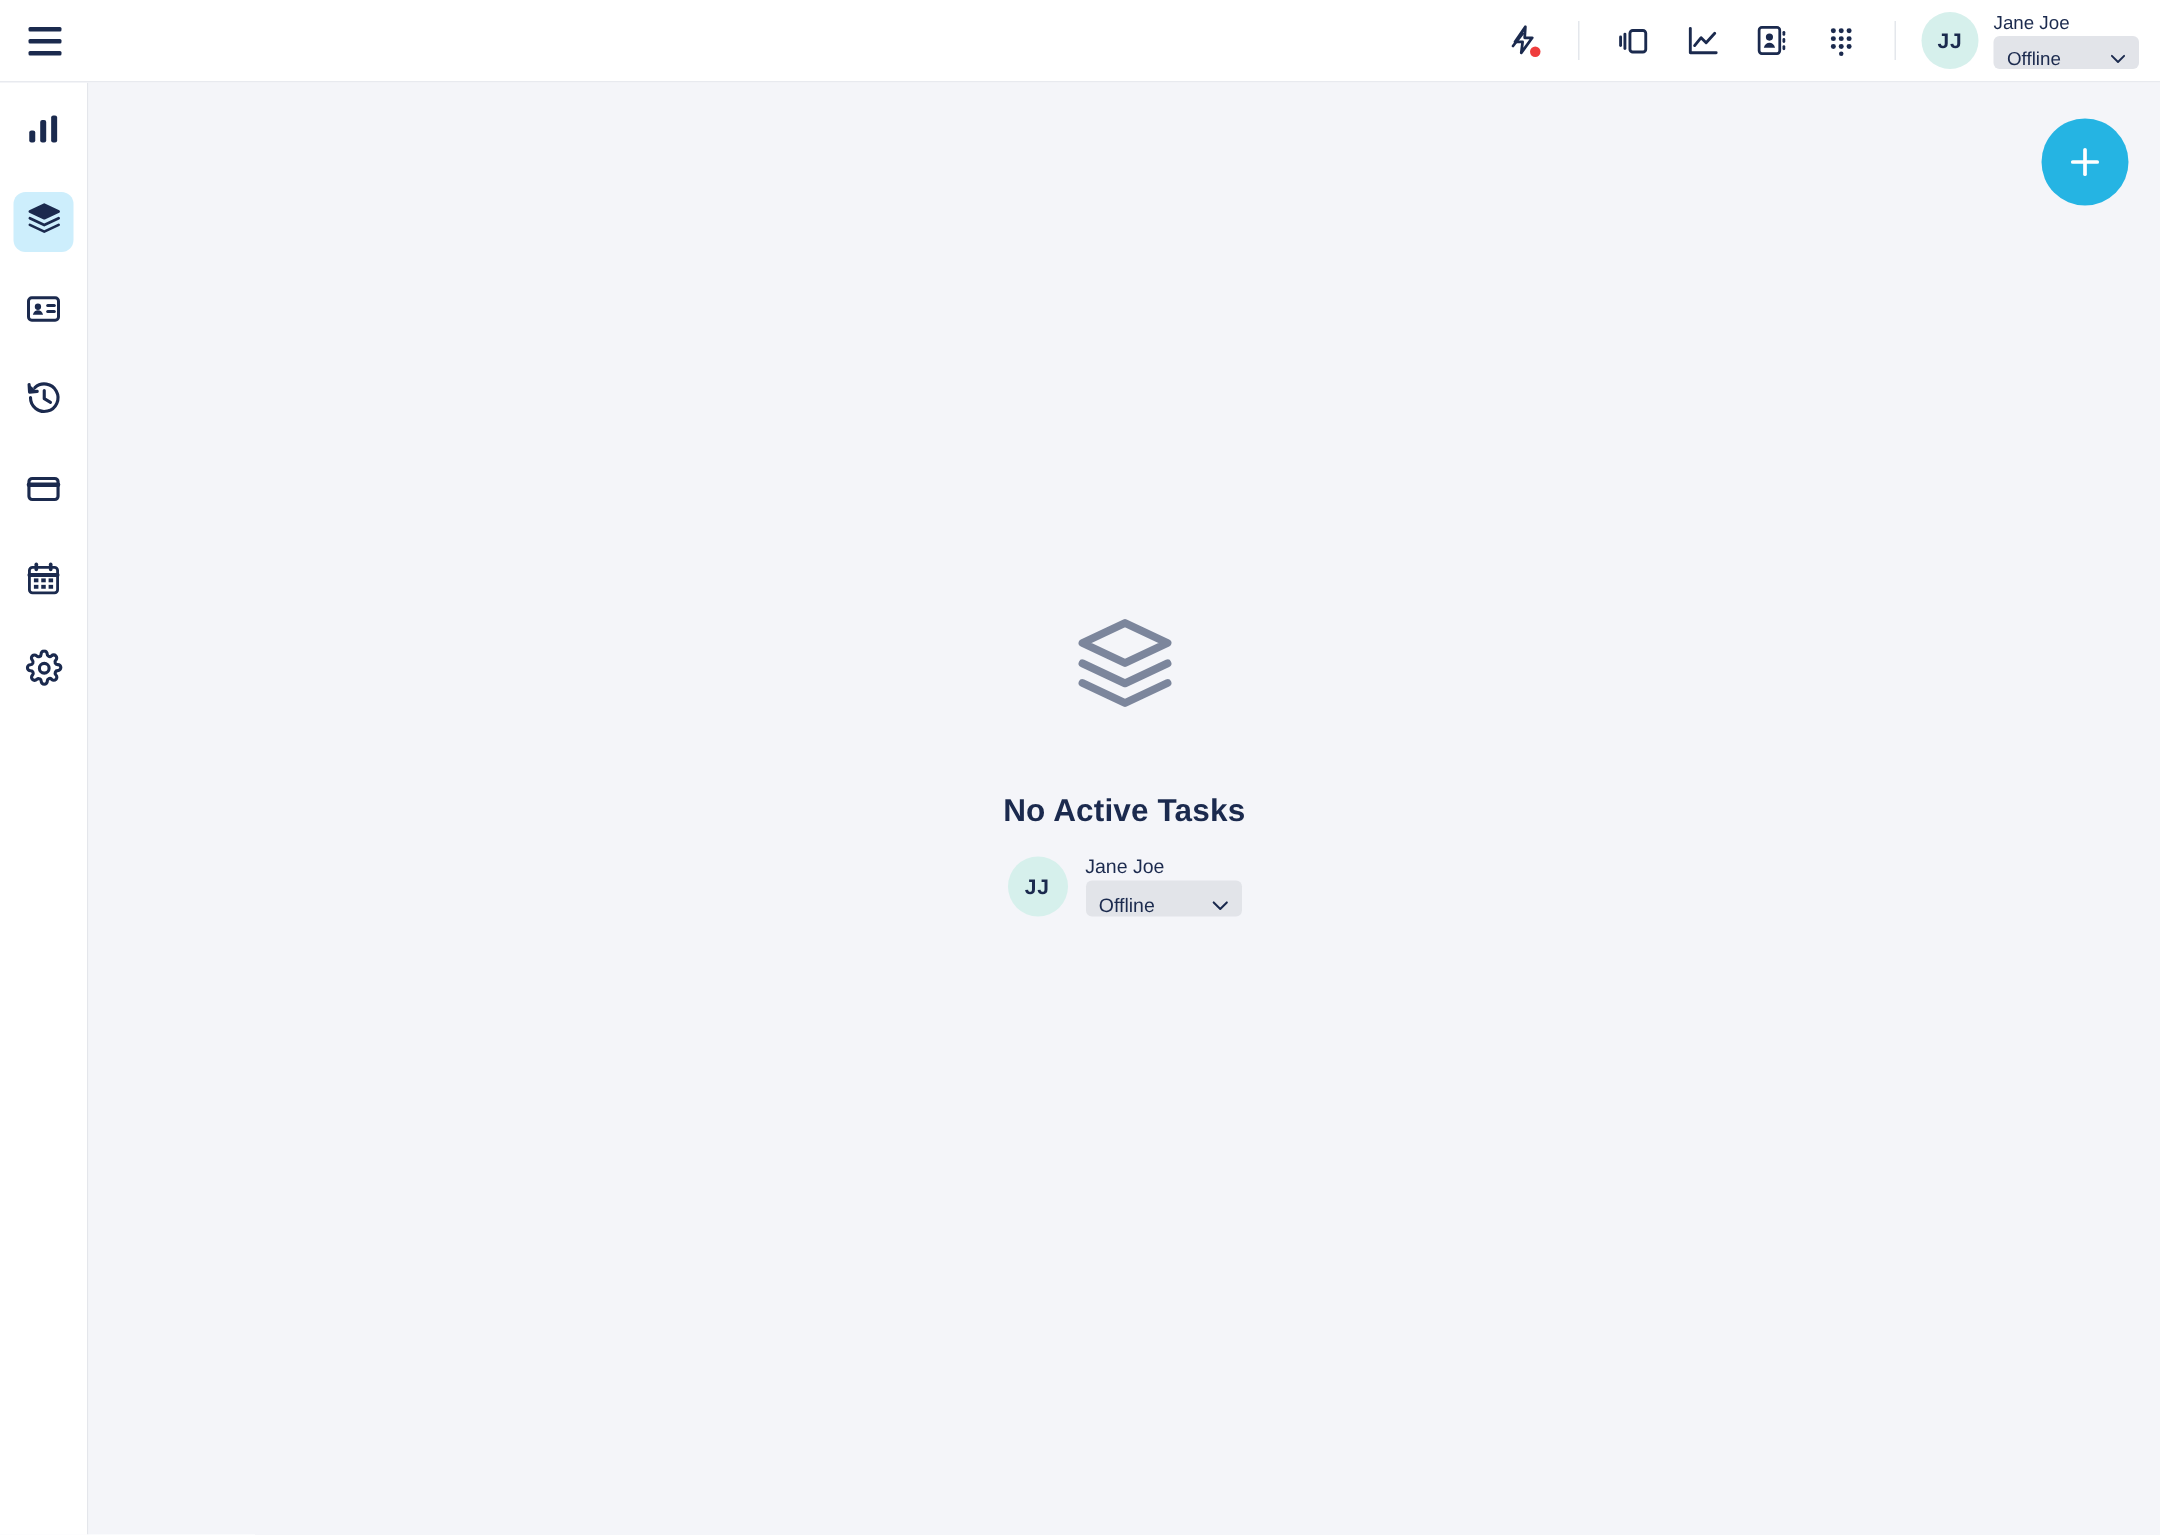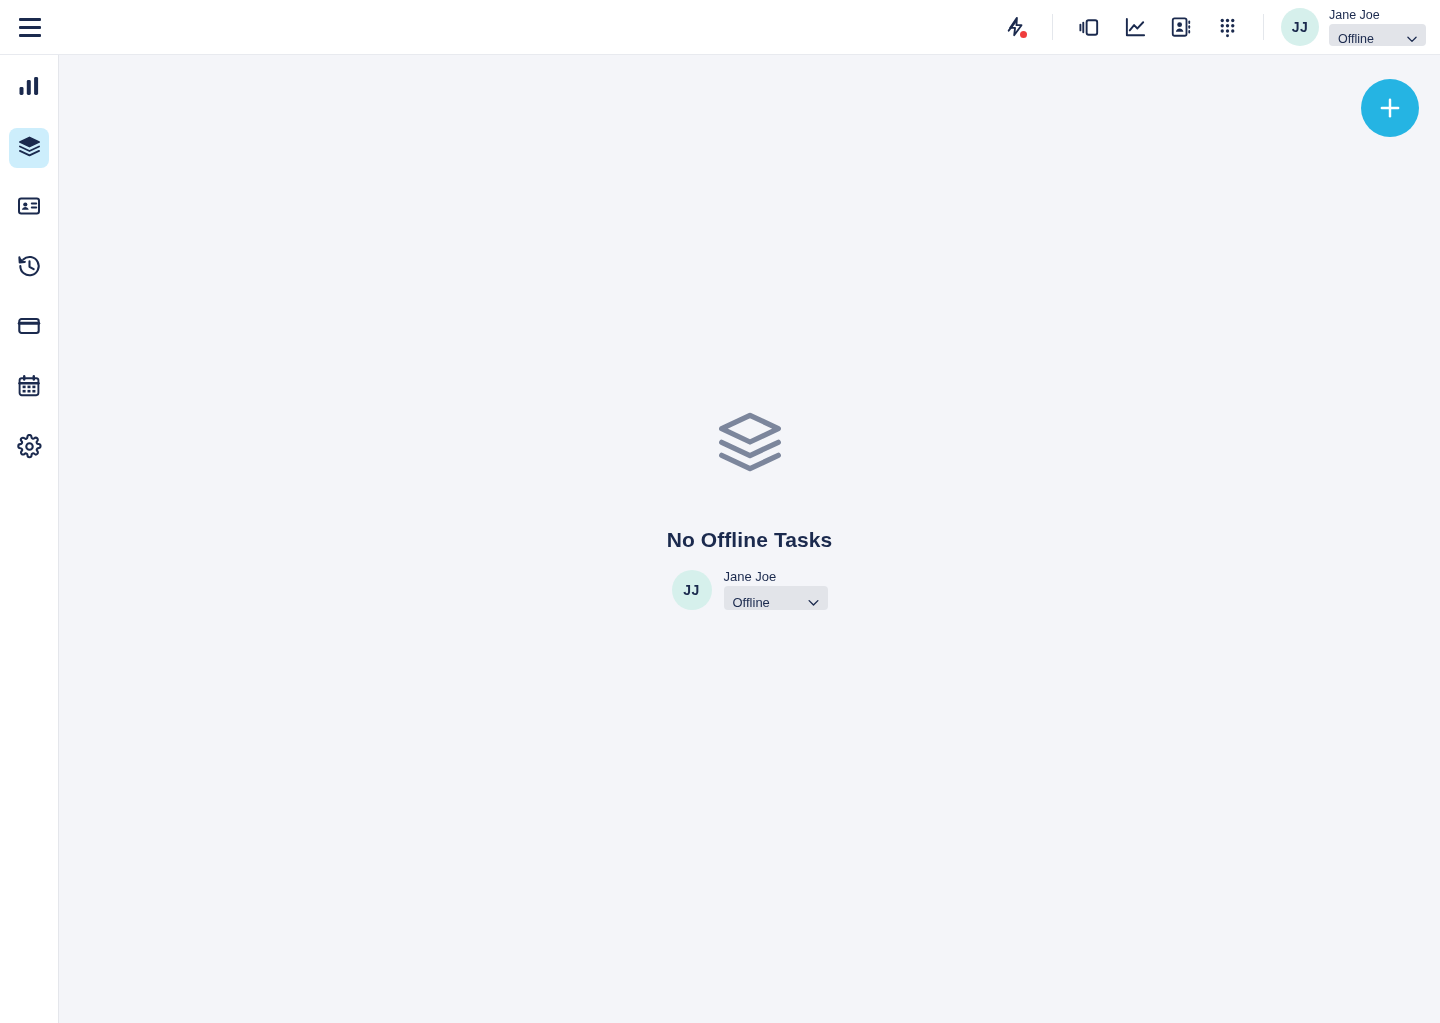--- a/index.html
+++ b/index.html
@@ -399,21 +399,21 @@
       <div class="empty-state">
 
         <div class="empty-icon">
           <svg width="68" height="68" viewBox="0 0 24 24" fill="none" stroke="#7c869c" stroke-width="1.85" stroke-linecap="round" stroke-linejoin="round">
             <polygon points="12,2.6 22,7.3 12,12 2,7.3"></polygon>
             <polyline points="2,12.1 12,16.8 22,12.1"></polyline>
             <polyline points="2,16.7 12,21.4 22,16.7"></polyline>
           </svg>
         </div>
 
-        <div class="empty-title">No Offline Tasks</div>
+        <div class="empty-title">No Active Tasks</div>
 
 
         <div class="empty-user">
           <div class="avatar">JJ</div>
           <div class="user-meta">
             <div class="user-name">Jane Joe</div>
             <div class="status-select">
               <span>Offline</span>
               <span class="chev">
                 <svg width="15" height="15" viewBox="0 0 24 24" fill="none" stroke="#1b2a4e" stroke-width="2.2" stroke-linecap="round" stroke-linejoin="round">

